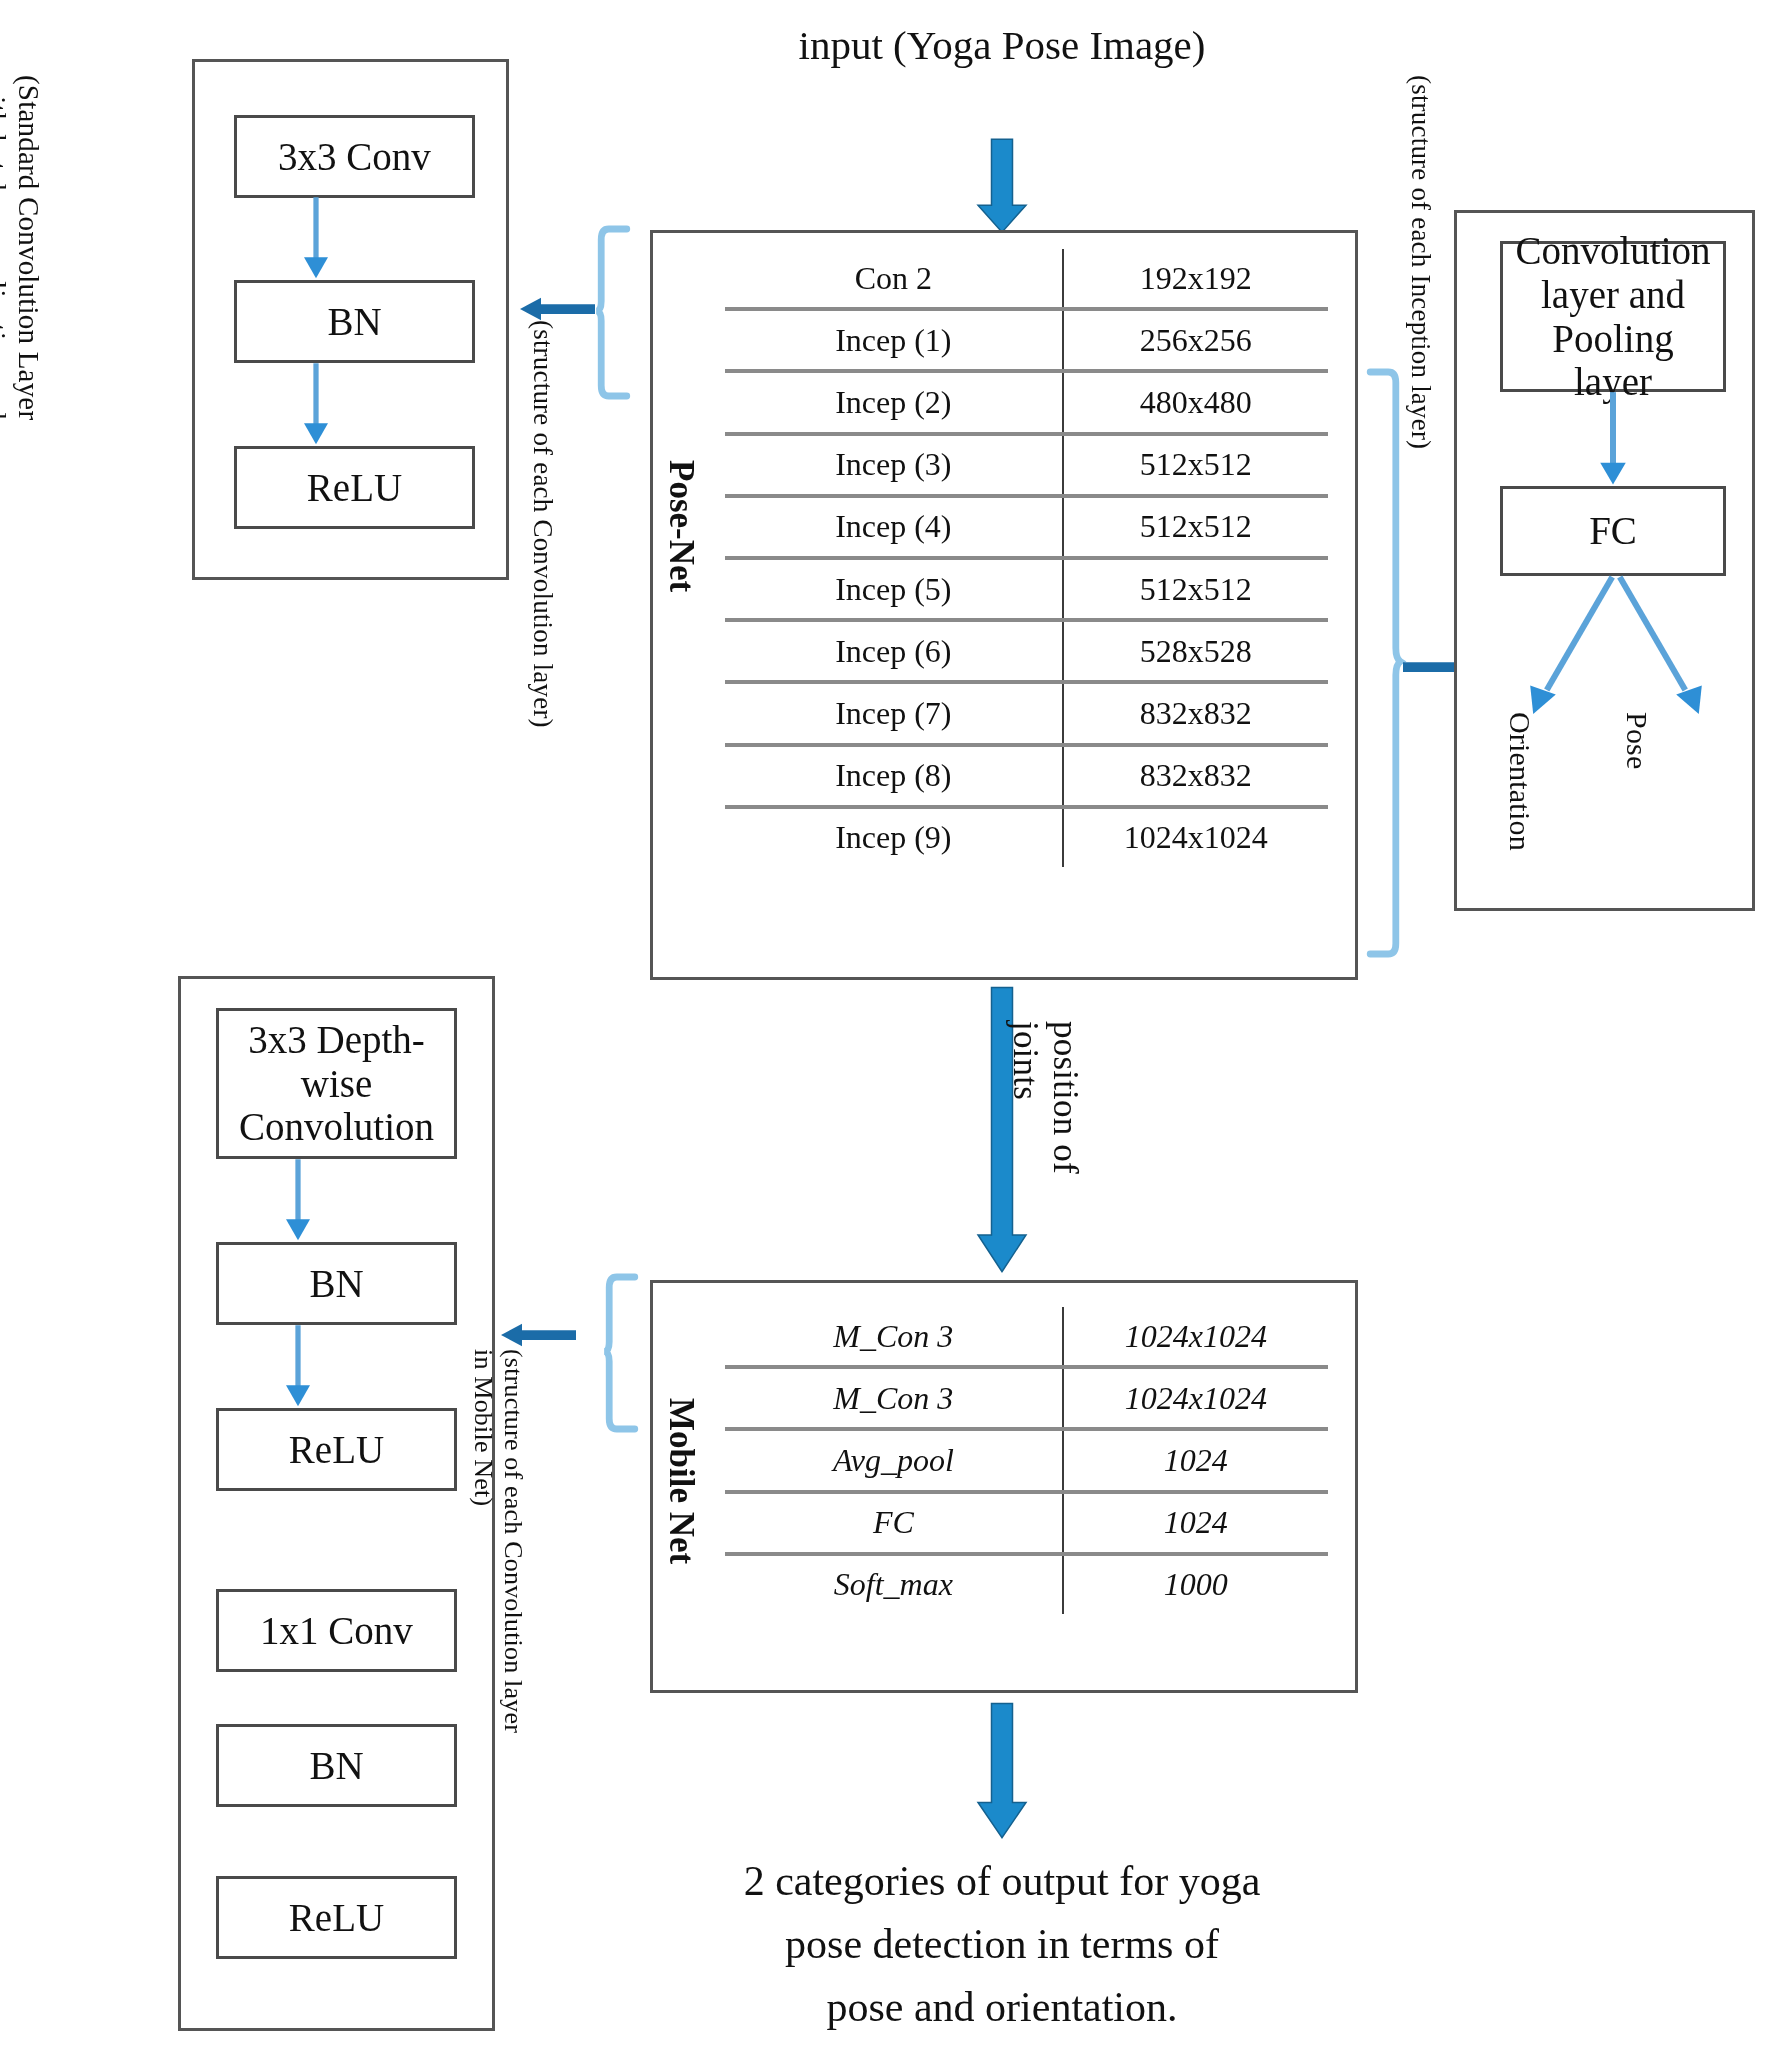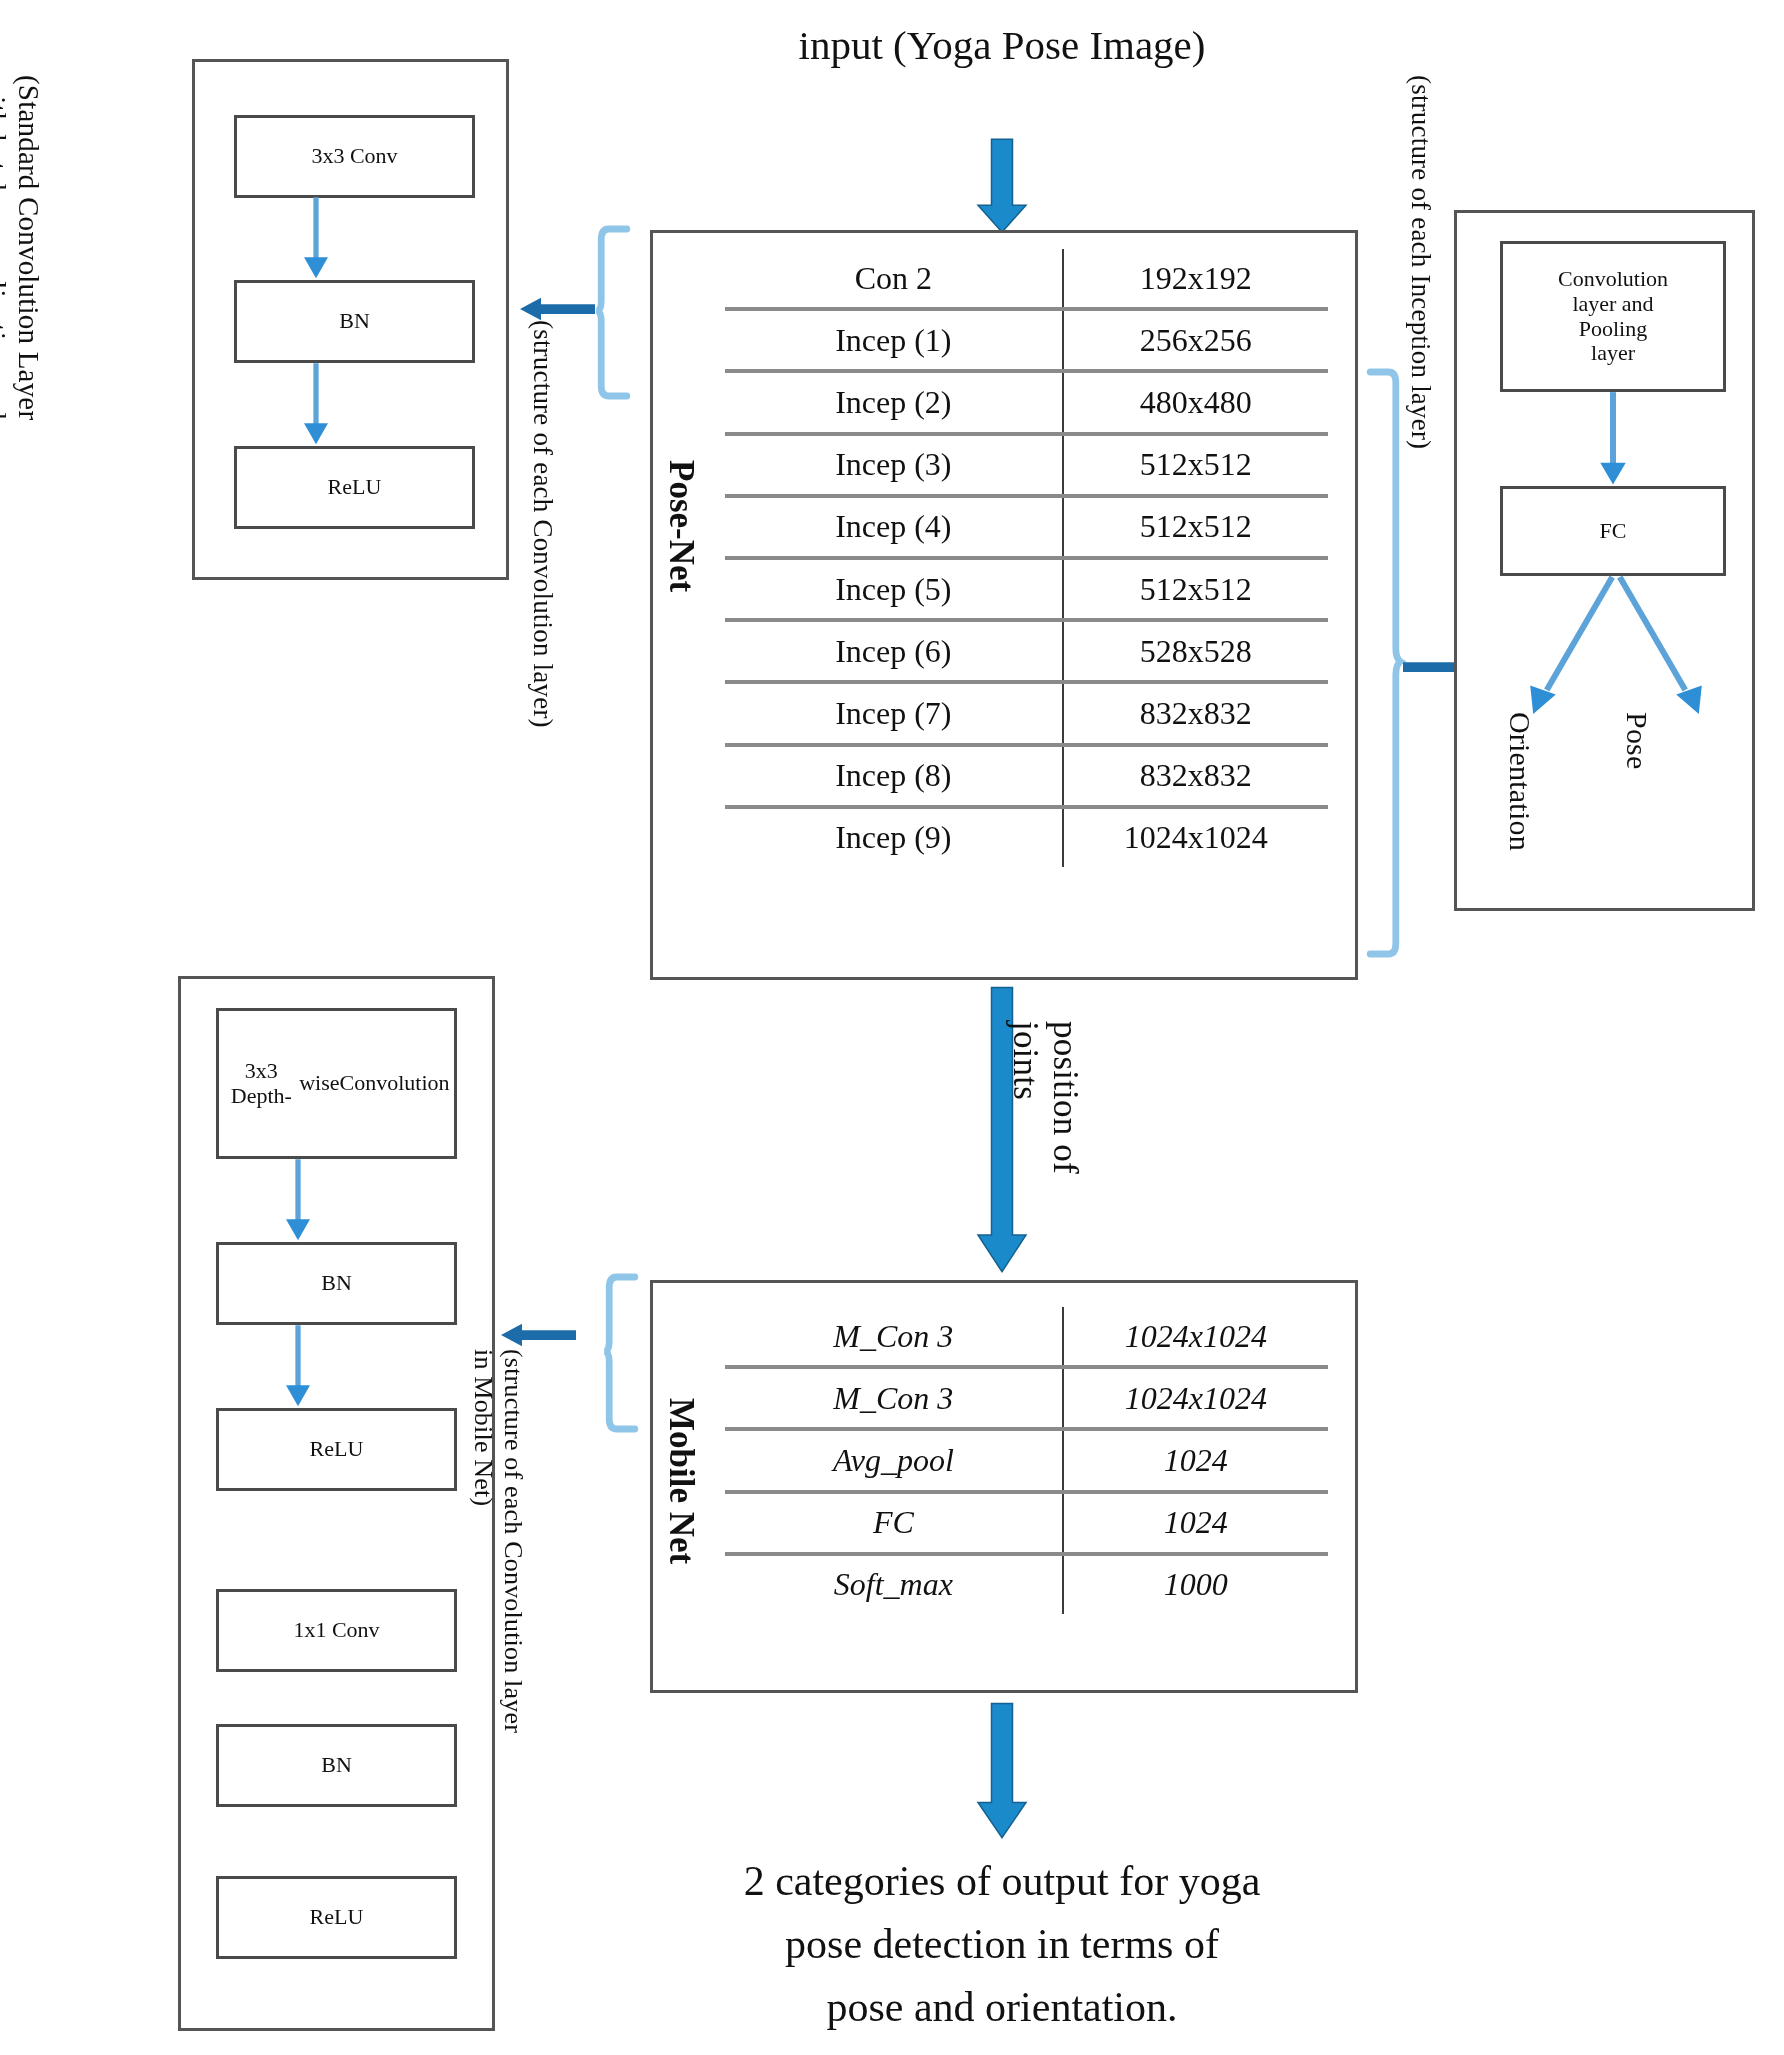--- a/index.html
+++ b/index.html
@@ -9,21 +9,21 @@
     color:#111;
   }
   
   .panel{
     position:absolute;border:3px solid #555;background:#fff;box-sizing:border-box;
   }
   
   .blk{
     position:absolute;border:3px solid #4a4a4a;background:#fff;box-sizing:border-box;
     display:flex;align-items:center;justify-content:center;text-align:center;
-    font-size:22px;line-height:1.12;padding:3px 4.5px;
+    font-size:39px;line-height:1.12;padding:3px 4.5px;
   }
   
   .vcap{
     position:absolute;transform-origin:0 0;white-space:nowrap;
     font-size:29px;line-height:1.15;letter-spacing:0.2px;
   }
   .vcap.r90{transform:rotate(90deg);}
   .vcap .ln{display:block;}
   
   .nettable{position:absolute;box-sizing:border-box;}
@@ -212,21 +212,21 @@
   </svg>
 </div>
 
 <div class="vcap r90" style="left:1085px;top:1021px;font-size:35px;">
   <span class="ln">position of</span>
   <span class="ln">joints</span>
 </div>
 
 <div class="panel" style="left:178px;top:976px;width:317px;height:1055px;"></div>
 
-<div class="blk" style="left:216px;top:1008px;width:241px;height:151px;flex-direction:row;">
+<div class="blk" style="left:216px;top:1008px;width:241px;height:151px;flex-direction:column;">
   <span>3x3 Depth-</span>
   <span>wise</span>
   <span>Convolution</span>
 </div>
 
 <div class="smallarrow" style="left:283px;top:1159px;width:30px;height:83px;">
   <svg width="30" height="83" viewBox="0 0 40 110">
     <line x1="20" y1="0" x2="20" y2="84" stroke="#5BA3D9" stroke-width="7"></line>
     <polygon points="20,108 4,80 36,80" fill="#2E8FD6"></polygon>
   </svg>

